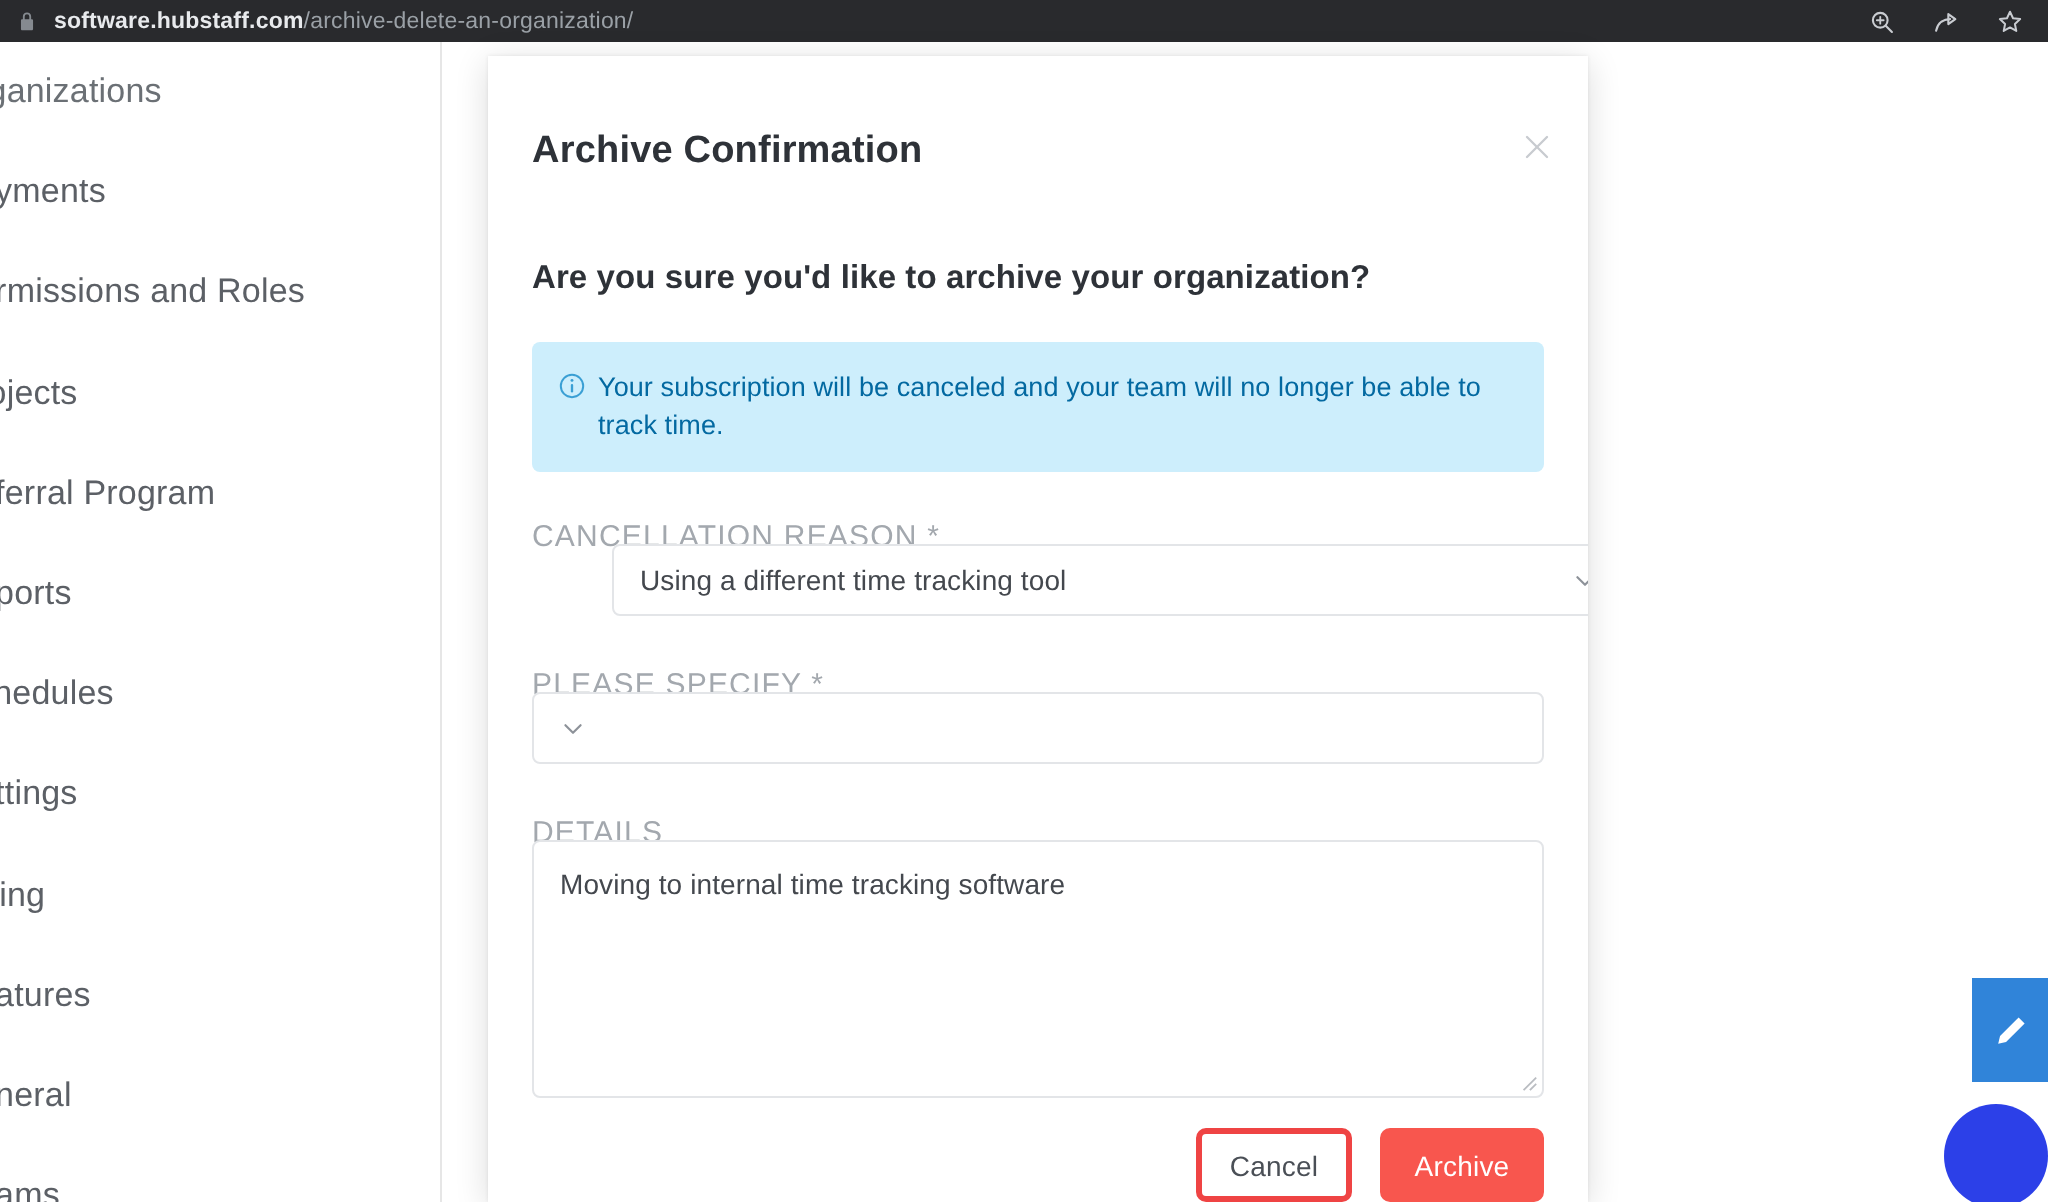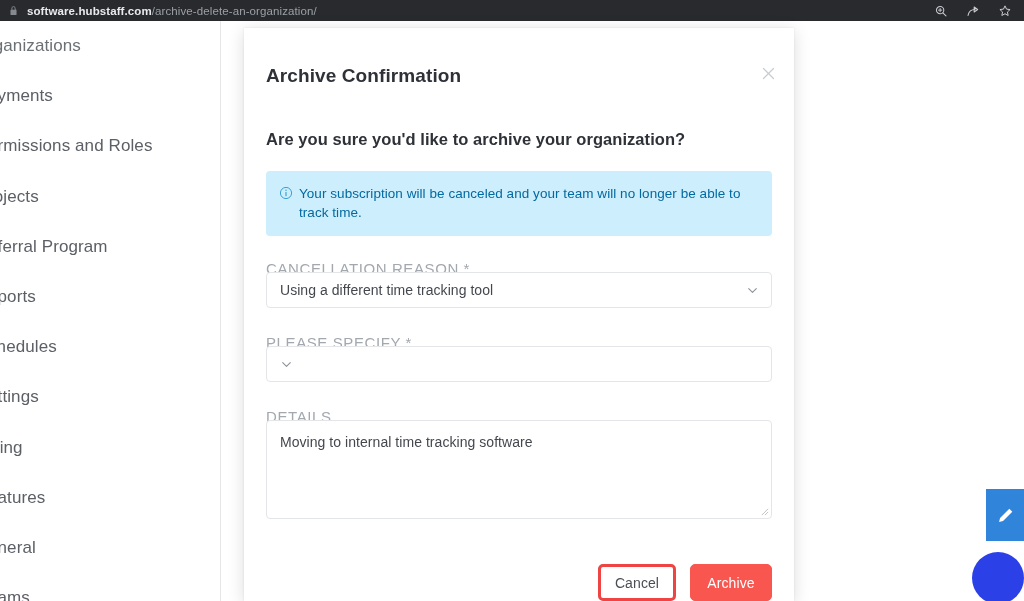--- a/index.html
+++ b/index.html
@@ -114,31 +114,31 @@
   .select-box {
     position: absolute; left: 22px;
     width: 506px; height: 36px;
     border: 1px solid #e3e5e8;
     border-radius: 4px;
     background: #ffffff;
     display: flex; align-items: center;
     padding: 0 12px 0 13px;
     cursor: pointer;
   }
-  .select-reason  { top: 244px; }
+  .select-reason  { top: 244px; margin-left: 40px; }
   .select-specify { top: 318px; }
   .select-value {
     font-size: 14px; color: #44484e; letter-spacing: .05px;
     flex: 1 1 auto; white-space: nowrap; overflow: hidden;
   }
   .chev { width: 13px; height: 13px; flex: 0 0 auto; }
 
   .textarea-box {
     position: absolute; left: 22px; top: 392px;
-    width: 506px; height: 99px;
+    width: 506px; height: 129px;
     border: 1px solid #e3e5e8;
     border-radius: 4px;
     background: #ffffff;
     padding: 12px 13px;
     cursor: text;
     overflow: hidden;
   }
   .textarea-value {
     font-size: 14px; color: #44484e; line-height: 19px; letter-spacing: .05px;
   }

